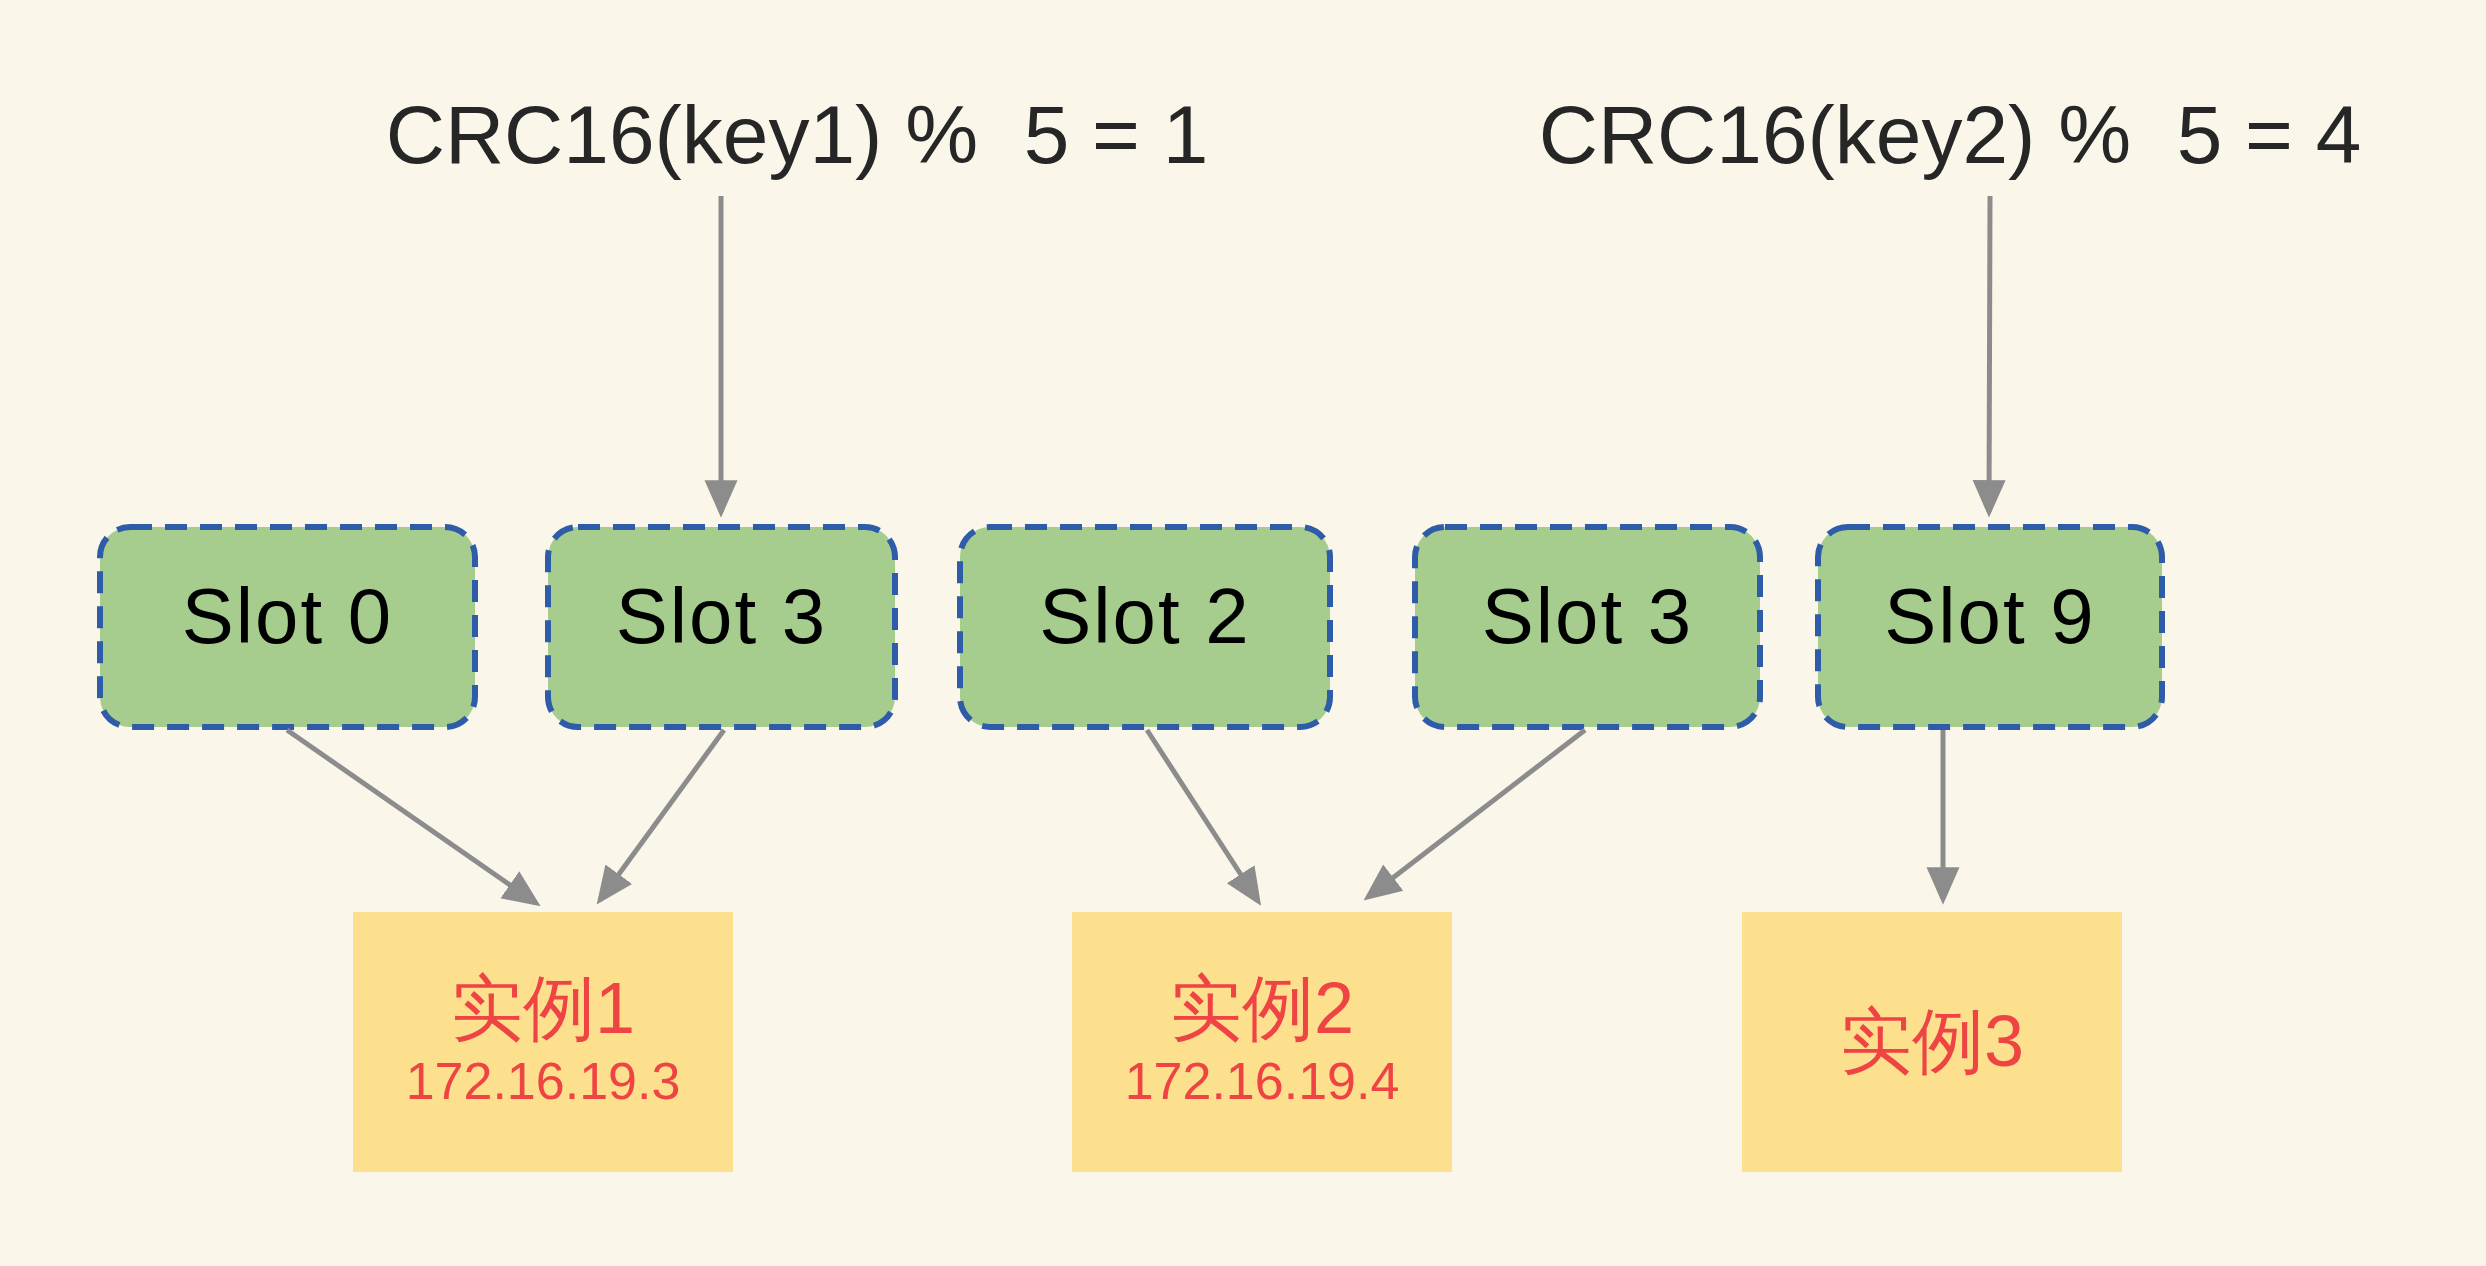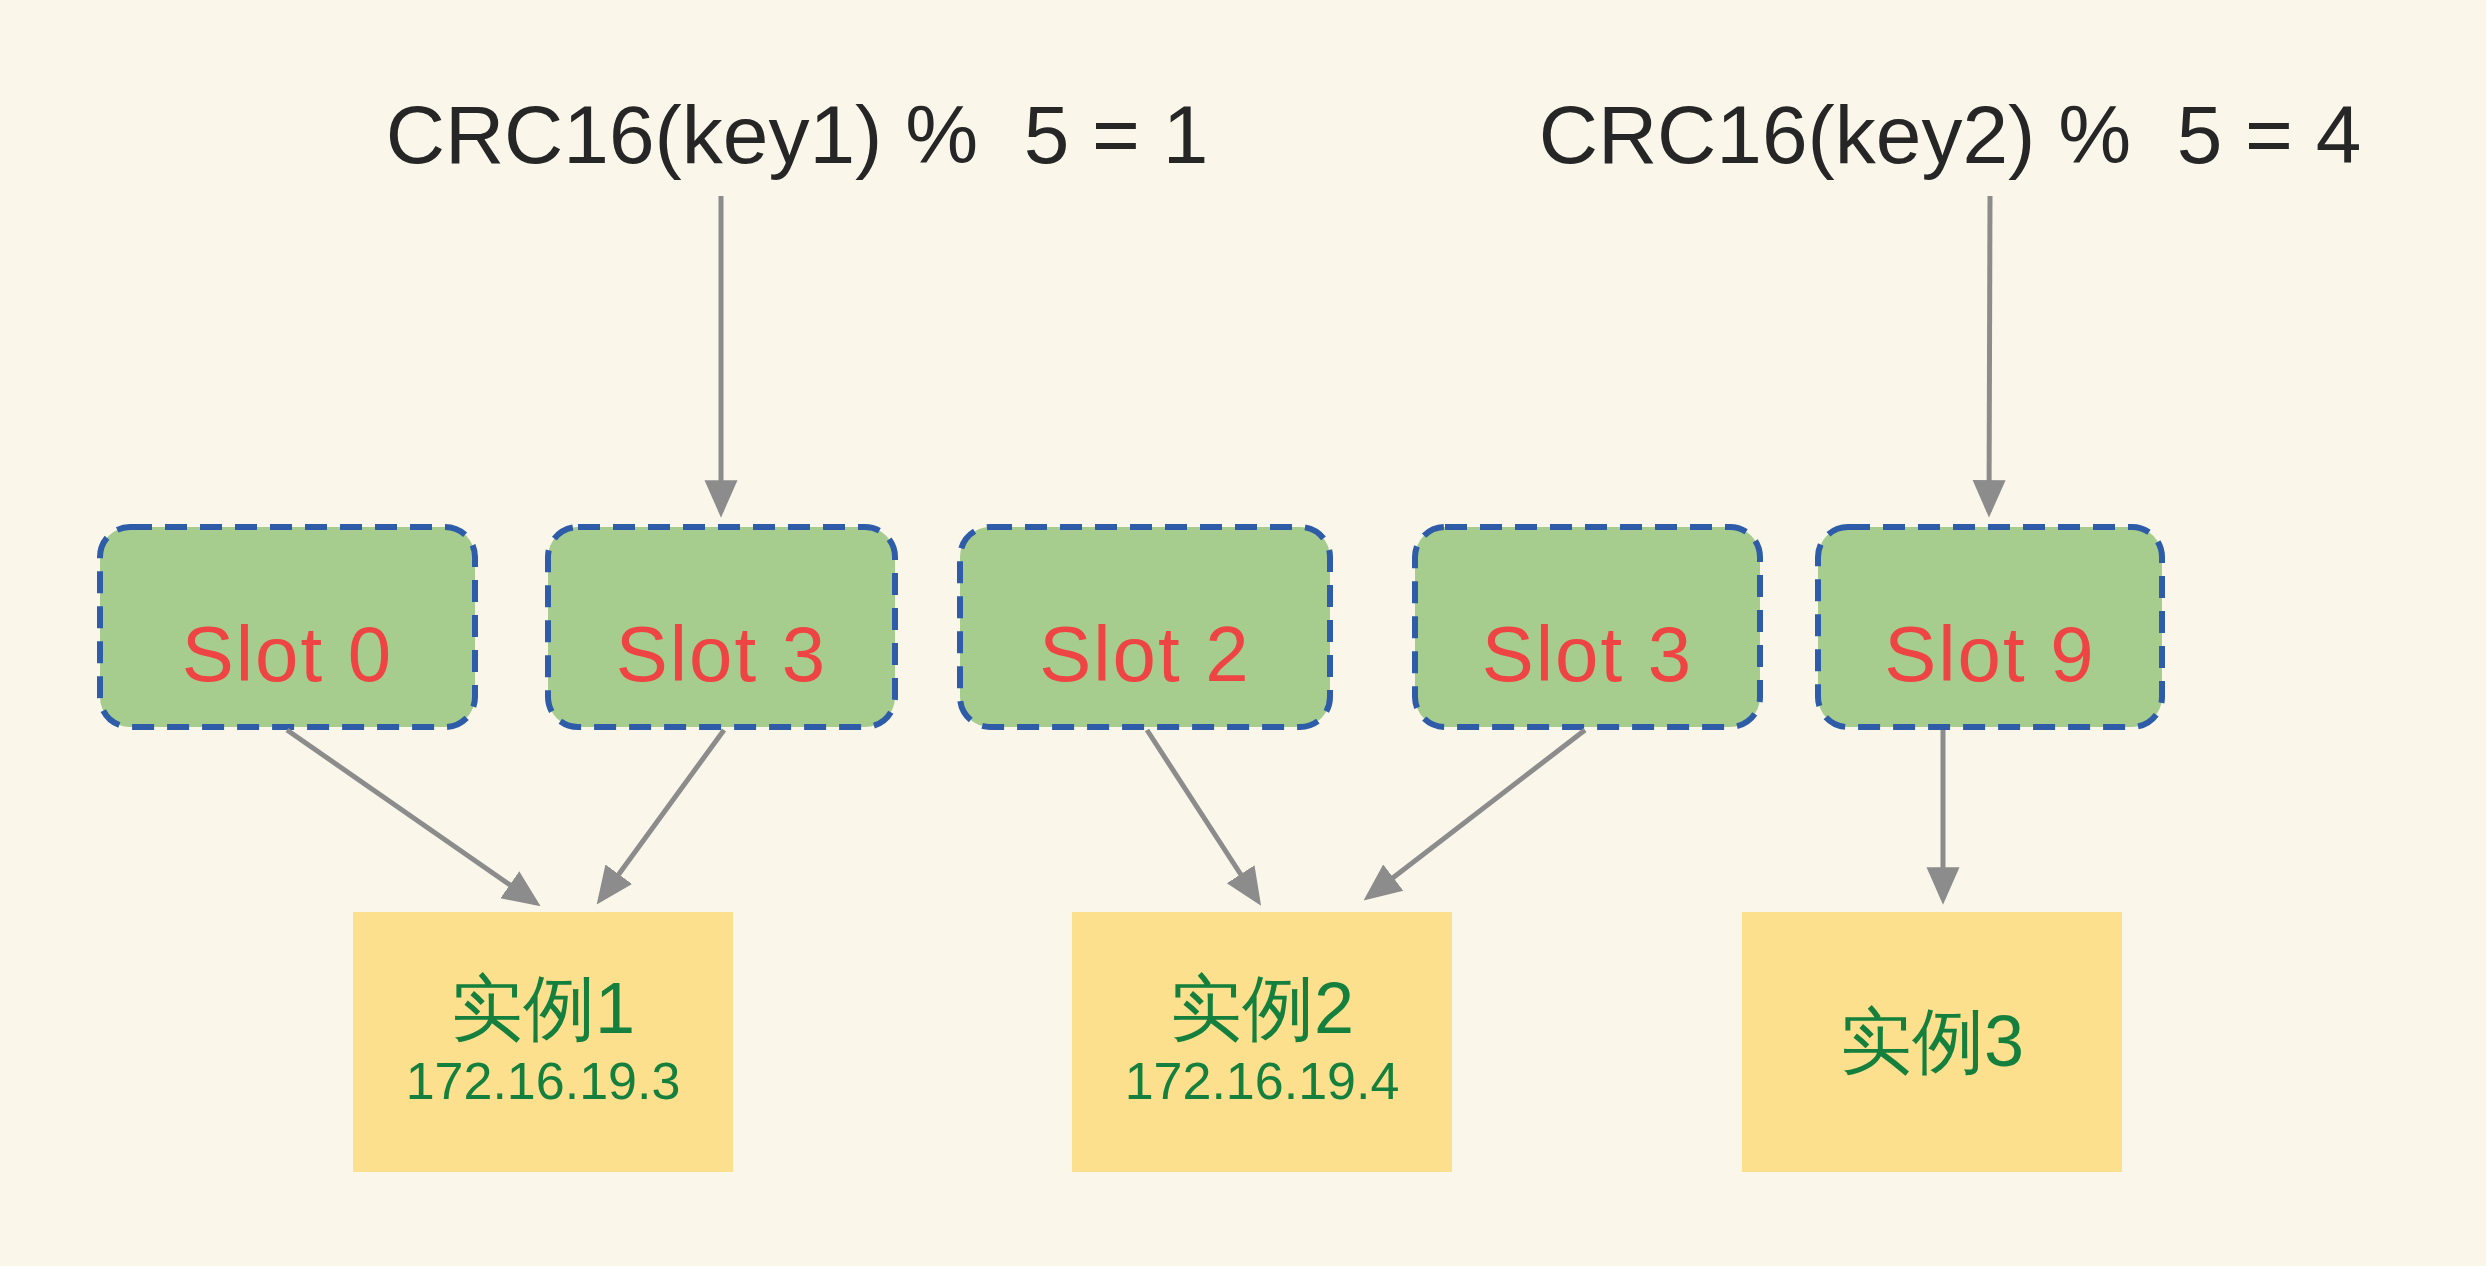--- a/index.html
+++ b/index.html
@@ -32,45 +32,45 @@
     justify-content: center;
     font-size: 82px;
     white-space: pre;
     color: #262626;
   }
   #formula-key1 { left: 347px;  width: 900px; }
   #formula-key2 { left: 1500px; width: 900px; }
 
   .slot {
     position: absolute;
-    top: 554px;
+    top: 516px;
     height: 200px;
     display: flex;
     align-items: center;
     justify-content: center;
     font-size: 78px;
     letter-spacing: 2px;
     white-space: pre;
-    color: #ef4444;
+    color: #000000;
   }
   #slot-0 { left: 100px;  width: 375px; }
   #slot-1 { left: 548px;  width: 347px; }
   #slot-2 { left: 960px;  width: 370px; }
   #slot-3 { left: 1415px; width: 345px; }
   #slot-4 { left: 1818px; width: 344px; }
 
   .instance {
     position: absolute;
     top: 912px;
     height: 260px;
     display: flex;
     flex-direction: column;
     align-items: center;
     justify-content: center;
-    color: #15803d;
+    color: #ef4444;
   }
   #instance-1 { left: 353px;  width: 380px; }
   #instance-2 { left: 1072px; width: 380px; }
   #instance-3 { left: 1742px; width: 380px; }
 
   .instance .inst-name {
     font-size: 72px;
     line-height: 1.1;
   }
   .instance .inst-ip {

